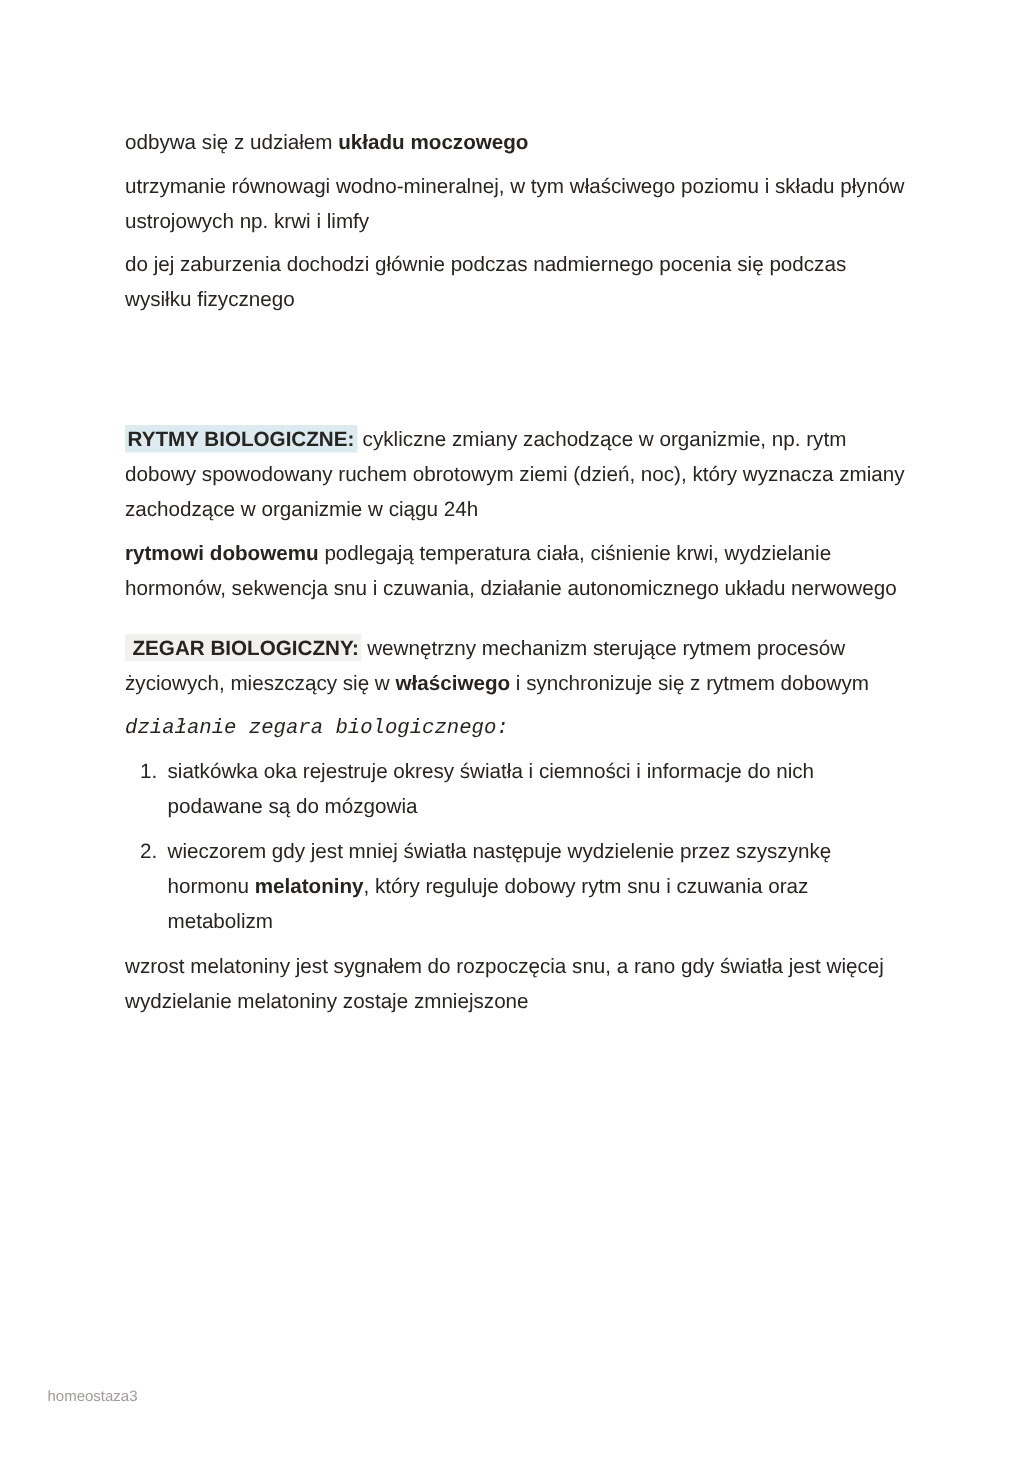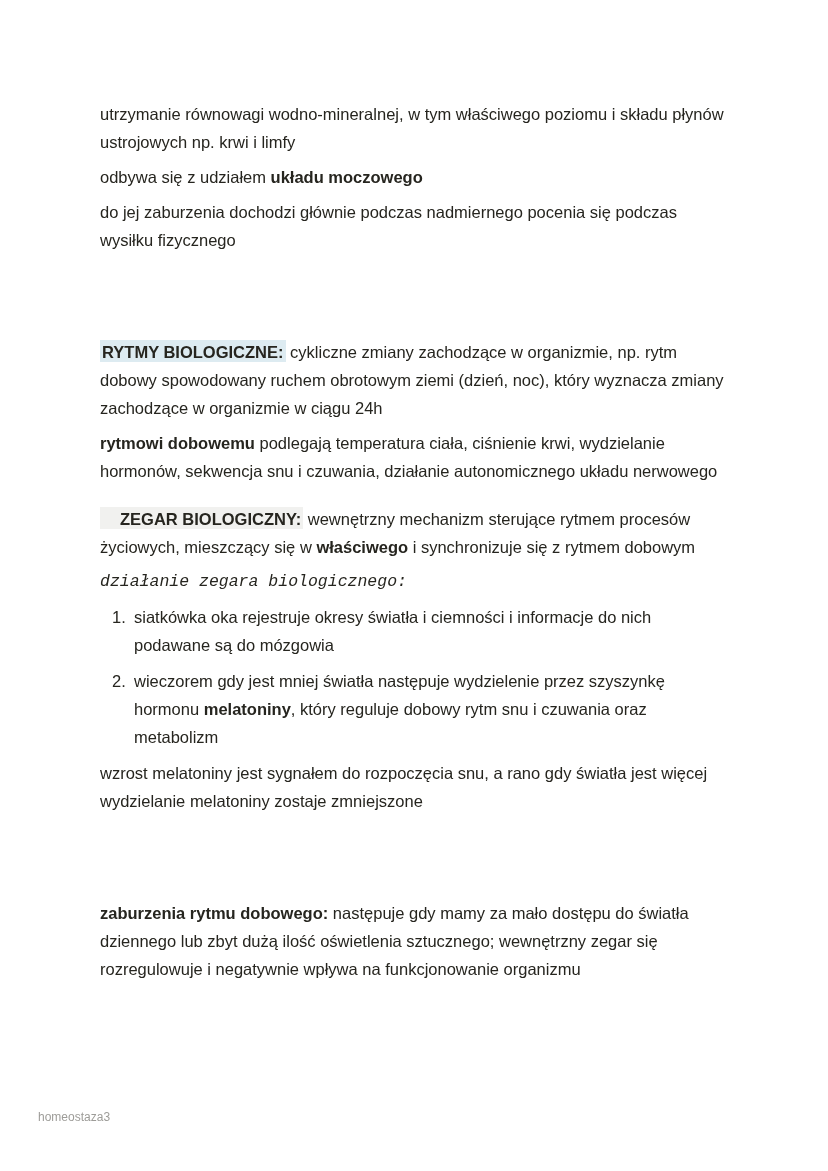--- a/index.html
+++ b/index.html
@@ -17,21 +17,21 @@
     left: 100px;
     top: 100px;
     width: 630px;
     font-size: 16.5px;
     line-height: 28px;
   }
   .para { margin: 0 0 7px 0; }
   .bold { font-weight: 700; }
   .italic { font-style: italic; font-family: Liberation Mono, monospace; }
   .hl-blue { background: #ddebf1; padding: 3px 2px 1px 2px; font-weight: 700; }
-  .hl-gray { background: #f1f1ef; padding: 3px 2px 1px 20px; font-weight: 700; }
+  .hl-gray { background: #f1f1ef; padding: 3px 2px 1px 6px; font-weight: 700; }
   .gap-lg { margin-top: 84px; }
   .gap-md { margin-top: 20px; }
   .olist { margin: 2px 0 0 0; }
   .list-item { display: flex; margin: 0 0 8px 0; padding-left: 12px; }
   .list-marker { flex: 0 0 22px; }
   .list-text { flex: 1; }
   .footer {
     position: absolute;
     left: 38px;
     right: 38px;
@@ -42,23 +42,23 @@
     font-size: 12px;
     color: #9d9c98;
   }
 </style>
 </head>
 <body>
 
 <div class="page">
   <div class="content">
 
+    <p class="para"><span>odbywa się z udziałem </span><span class="bold">układu moczowego</span></p>
+
     <p class="para"><span>utrzymanie równowagi wodno-mineralnej, w tym właściwego poziomu i składu płynów ustrojowych np. krwi i limfy</span></p>
-
-    <p class="para"><span>odbywa się z udziałem </span><span class="bold">układu moczowego</span></p>
 
     <p class="para"><span>do jej zaburzenia dochodzi głównie podczas nadmiernego pocenia się podczas wysiłku fizycznego</span></p>
 
     <p class="para gap-lg"><span class="hl-blue">RYTMY BIOLOGICZNE:</span><span> cykliczne zmiany zachodzące w organizmie, np. rytm dobowy spowodowany ruchem obrotowym ziemi (dzień, noc), który wyznacza zmiany zachodzące w organizmie w ciągu 24h</span></p>
 
     <p class="para"><span class="bold">rytmowi dobowemu</span><span> podlegają temperatura ciała, ciśnienie krwi, wydzielanie hormonów, sekwencja snu i czuwania, działanie autonomicznego układu nerwowego</span></p>
 
 
     <p class="para gap-md"><span class="hl-gray">ZEGAR BIOLOGICZNY:</span><span> wewnętrzny mechanizm sterujące rytmem procesów życiowych, mieszczący się w </span><span class="bold">właściwego</span><span> i synchronizuje się z rytmem dobowym</span></p>
 
@@ -70,21 +70,20 @@
         <span class="list-text"><span>siatkówka oka rejestruje okresy światła i ciemności i informacje do nich podawane są do mózgowia</span></span>
       </div>
       <div class="list-item">
         <span class="list-marker">2.</span>
         <span class="list-text"><span>wieczorem gdy jest mniej światła następuje wydzielenie przez szyszynkę hormonu </span><span class="bold">melatoniny</span><span>, który reguluje dobowy rytm snu i czuwania oraz metabolizm</span></span>
       </div>
     </div>
 
     <p class="para"><span>wzrost melatoniny jest sygnałem do rozpoczęcia snu, a rano gdy światła jest więcej wydzielanie melatoniny zostaje zmniejszone</span></p>
 
-    <p class="para gap-lg"><span class="bold">zaburzenia rytmu dobowego:</span><span> następuje gdy mamy za mało dostępu do światła dziennego lub zbyt dużą ilość oświetlenia sztucznego; wewnętrzny zegar się rozregulowuje i negatywnie wpływa na funkcjonowanie organizmu</span></p>
 
   </div>
 
   <div class="footer">
     <span>homeostaza</span>
     <span>3</span>
   </div>
 </div>
 
 </body></html>

